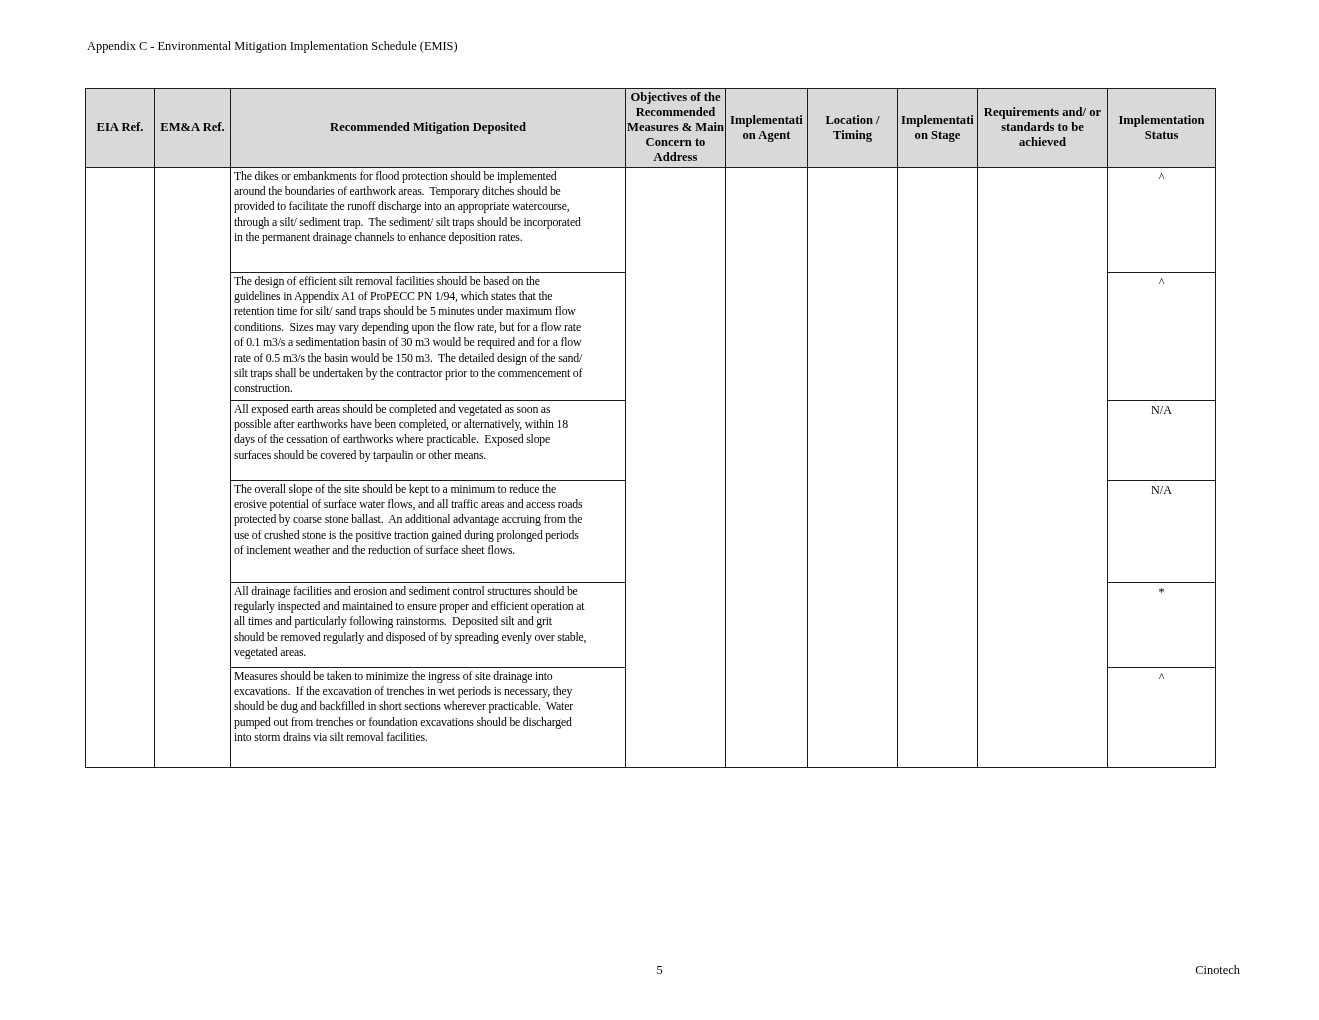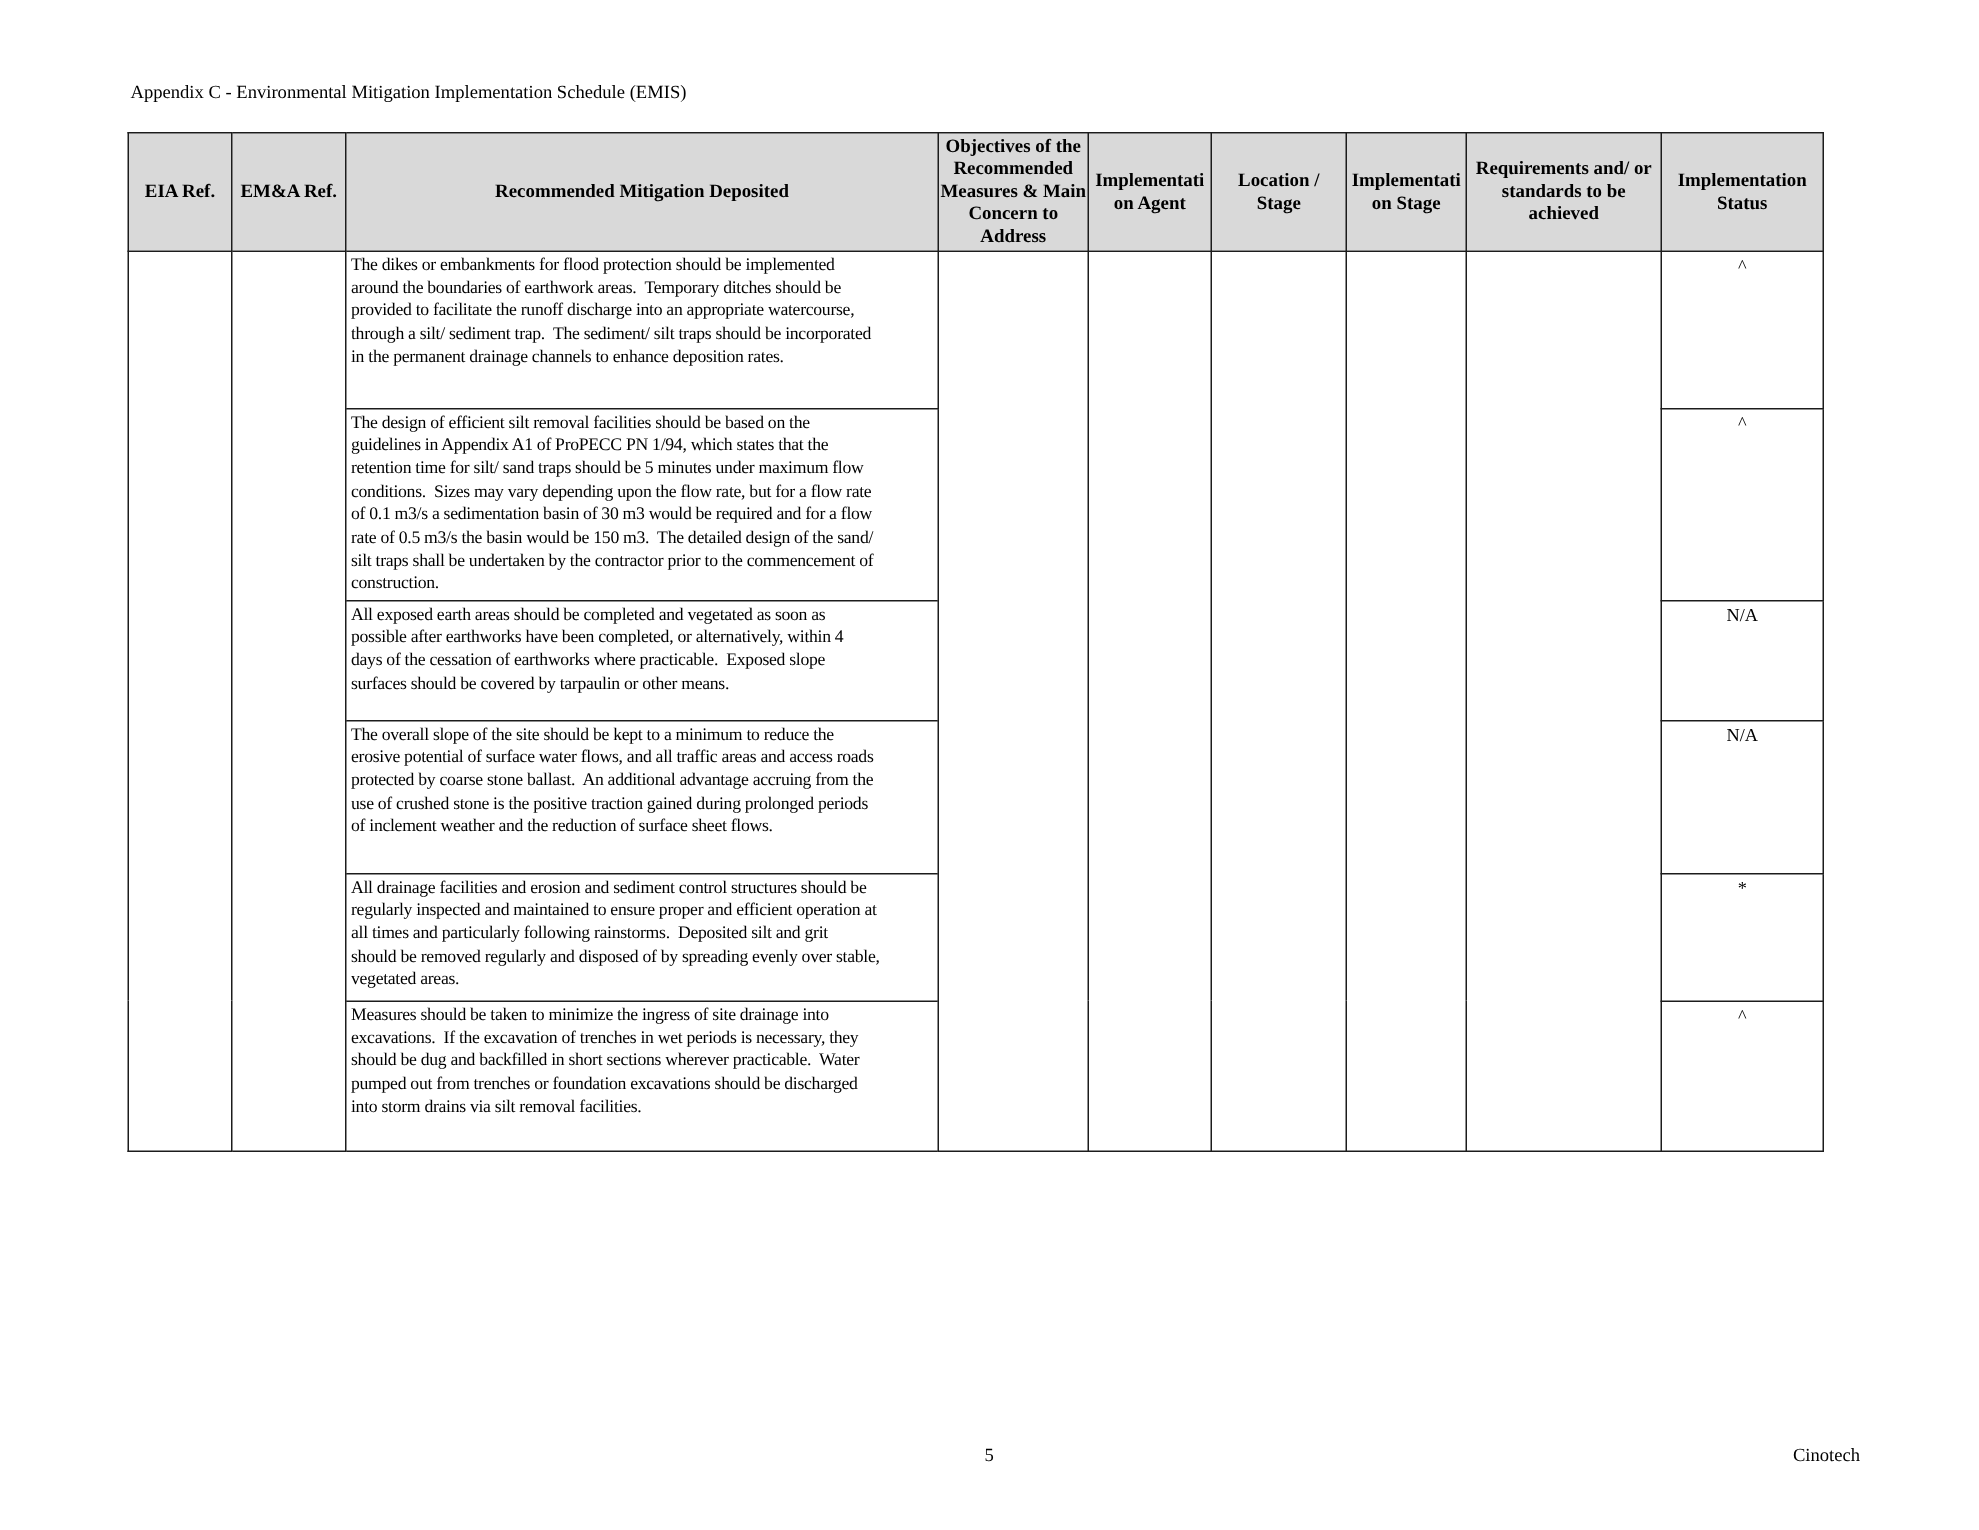--- a/index.html
+++ b/index.html
@@ -9,21 +9,21 @@
     width: 1319px;
     height: 1020px;
     background: #ffffff;
     font-family: "Liberation Serif", serif;
     color: #000000;
     overflow: hidden;
   }
   .doc-title {
     position: absolute;
     left: 87px;
-    top: 54px;
+    top: 39px;
     font-size: 12.4px;
     white-space: nowrap;
   }
   table.emis-table {
     position: absolute;
     left: 85px;
     top: 88px;
     border-collapse: collapse;
     table-layout: fixed;
     width: 1130px;
@@ -100,21 +100,21 @@
         <th>EM&amp;A Ref.</th>
         <th>Recommended Mitigation Deposited</th>
         <th>Objectives of the
 Recommended
 Measures &amp; Main
 Concern to
 Address</th>
         <th>Implementati
 on Agent</th>
         <th>Location /
-Stage</th>
+Timing</th>
         <th>Implementati
 on Stage</th>
         <th>Requirements and/ or
 standards to be
 achieved</th>
         <th>Implementation
 Status</th>
       </tr>
     </thead>
     <tbody>
@@ -139,21 +139,21 @@
 retention time for silt/ sand traps should be 5 minutes under maximum flow
 conditions.  Sizes may vary depending upon the flow rate, but for a flow rate
 of 0.1 m3/s a sedimentation basin of 30 m3 would be required and for a flow
 rate of 0.5 m3/s the basin would be 150 m3.  The detailed design of the sand/
 silt traps shall be undertaken by the contractor prior to the commencement of
 construction.</td>
         <td class="status-cell">^</td>
       </tr>
       <tr style="height:80px">
         <td class="measure-cell">All exposed earth areas should be completed and vegetated as soon as
-possible after earthworks have been completed, or alternatively, within 4
+possible after earthworks have been completed, or alternatively, within 18
 days of the cessation of earthworks where practicable.  Exposed slope
 surfaces should be covered by tarpaulin or other means.</td>
         <td class="status-cell">N/A</td>
       </tr>
       <tr style="height:102px">
         <td class="measure-cell">The overall slope of the site should be kept to a minimum to reduce the
 erosive potential of surface water flows, and all traffic areas and access roads
 protected by coarse stone ballast.  An additional advantage accruing from the
 use of crushed stone is the positive traction gained during prolonged periods
 of inclement weather and the reduction of surface sheet flows.</td>

